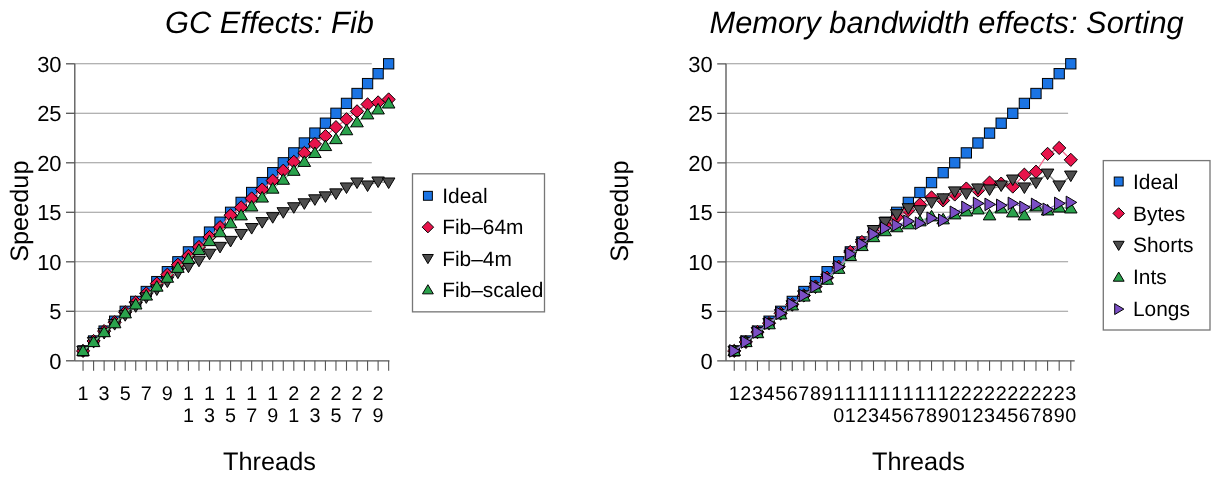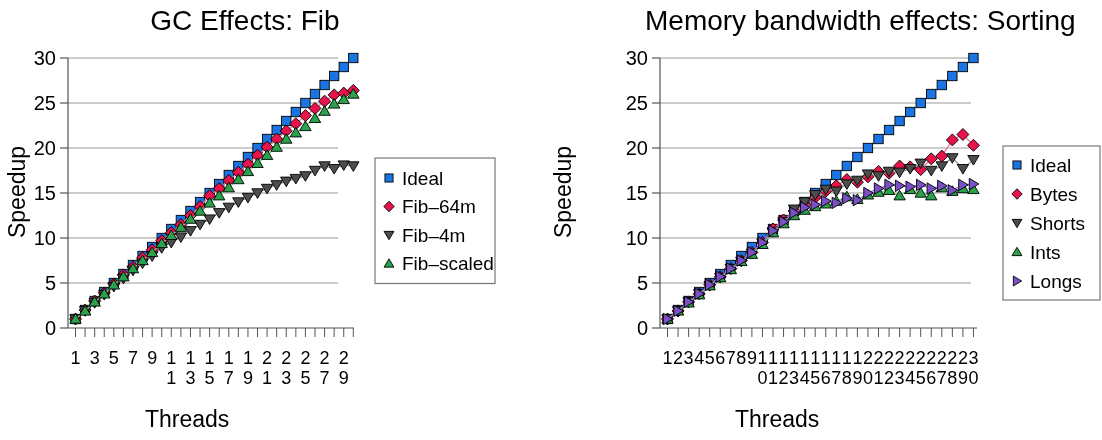--- a/index.html
+++ b/index.html
@@ -1,26 +1,26 @@
 <!DOCTYPE html>
 <html><head>
 <meta charset="utf-8">
 <style>
   html,body{margin:0;padding:0;background:#fff;}
   body{width:1102px;height:440px;position:relative;font-family:"Liberation Sans",sans-serif;color:#000;overflow:hidden;}
   .chart{position:absolute;top:0;width:551px;height:440px;}
   #chart0{left:0;}
   #chart1{left:551px;}
-  .chart-title{position:absolute;top:5px;width:400px;text-align:center;font-size:28px;letter-spacing:0px;white-space:nowrap;}
+  .chart-title{position:absolute;top:5px;width:400px;text-align:center;font-size:28px;letter-spacing:0px;white-space:nowrap;font-style:italic;}
   #chart0 .chart-title{left:45px;}
   #chart1 .chart-title{left:94px;}
   .y-label{position:absolute;width:200px;height:26px;text-align:center;font-size:23px;transform:rotate(-90deg);}
   #chart0 .y-label{left:-83px;top:179px;}
   #chart1 .y-label{left:-88px;top:179px;}
-  .x-label{position:absolute;top:406px;width:200px;font-size:23px;}
+  .x-label{position:absolute;top:406px;width:200px;text-align:center;font-size:23px;}
   #chart0 .x-label{left:145px;}
   #chart1 .x-label{left:184px;}
   svg{position:absolute;left:0;top:0;}
   text{font-family:"Liberation Sans",sans-serif;}
 </style>
 </head>
 <body>
 
 <div class="chart" id="chart0">
   <div class="chart-title">GC Effects: Fib</div>

